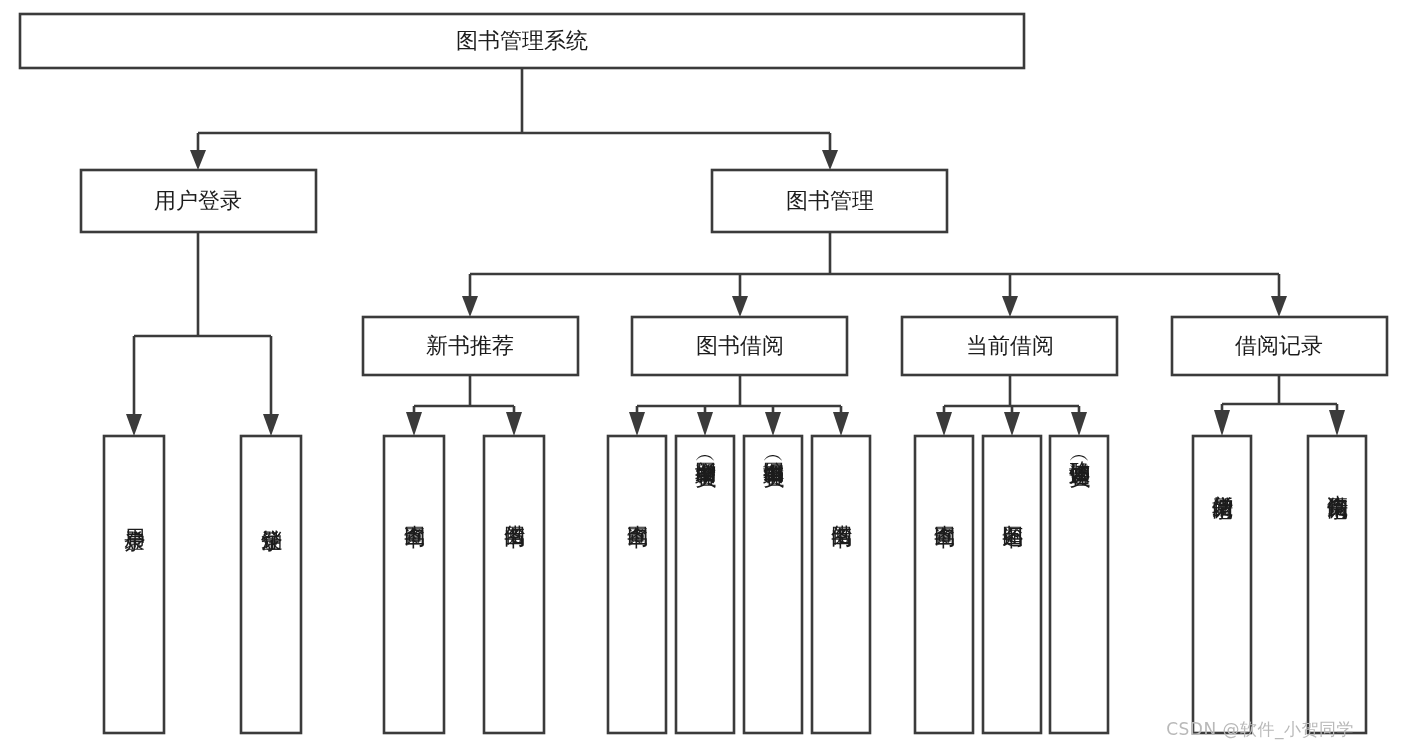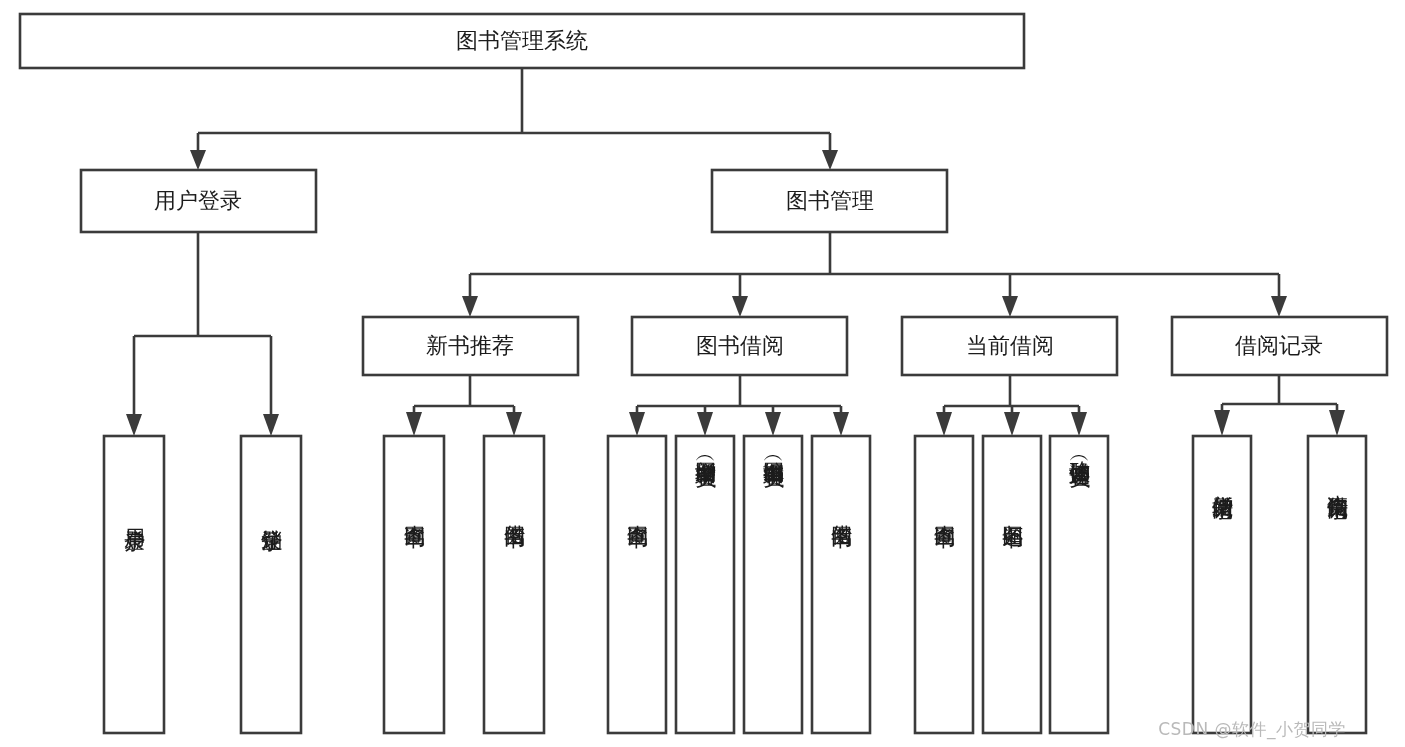--- a/index.html
+++ b/index.html
@@ -67,21 +67,21 @@
     font-size: 21px;
     line-height: 1.12;
     color: #1c1c1c;
     writing-mode: vertical-rl;
     text-orientation: upright;
     white-space: nowrap;
     letter-spacing: 1px;
   }
   .watermark {
     position: absolute;
-    right: 20px;
+    right: 12px;
     bottom: 6px;
     font-family: "DejaVu Sans", "Liberation Sans", sans-serif;
     font-size: 17px;
     color: #b9b9b9;
     white-space: nowrap;
     letter-spacing: 0.5px;
   }
 </style>
 </head>
 <body>

